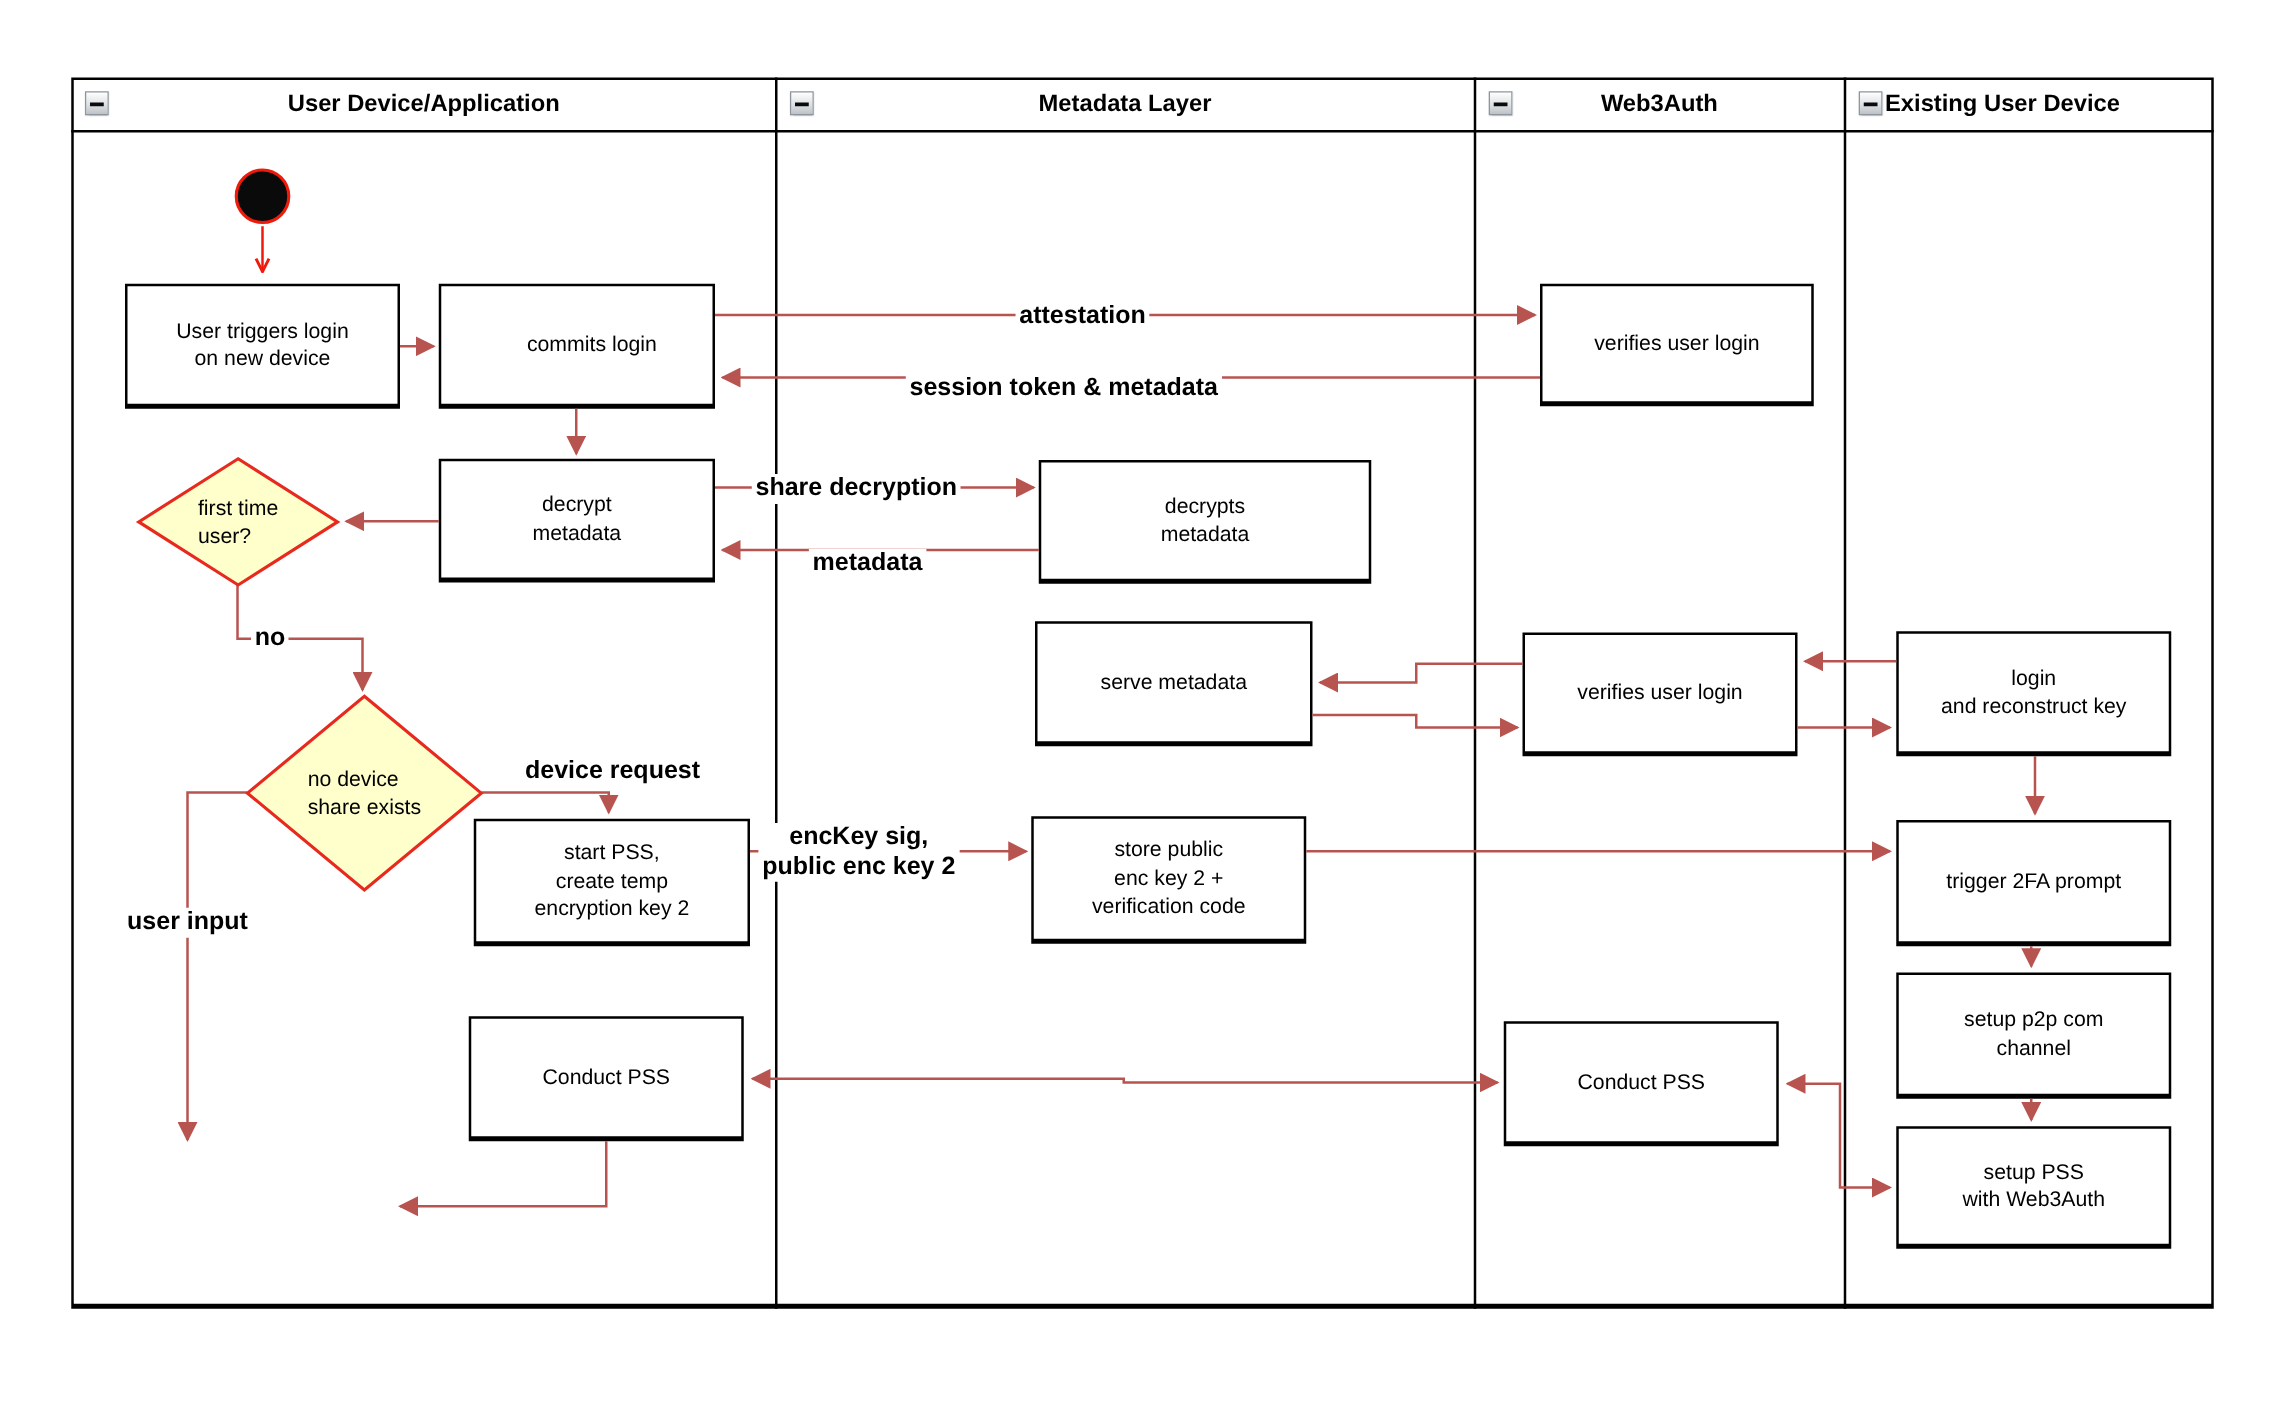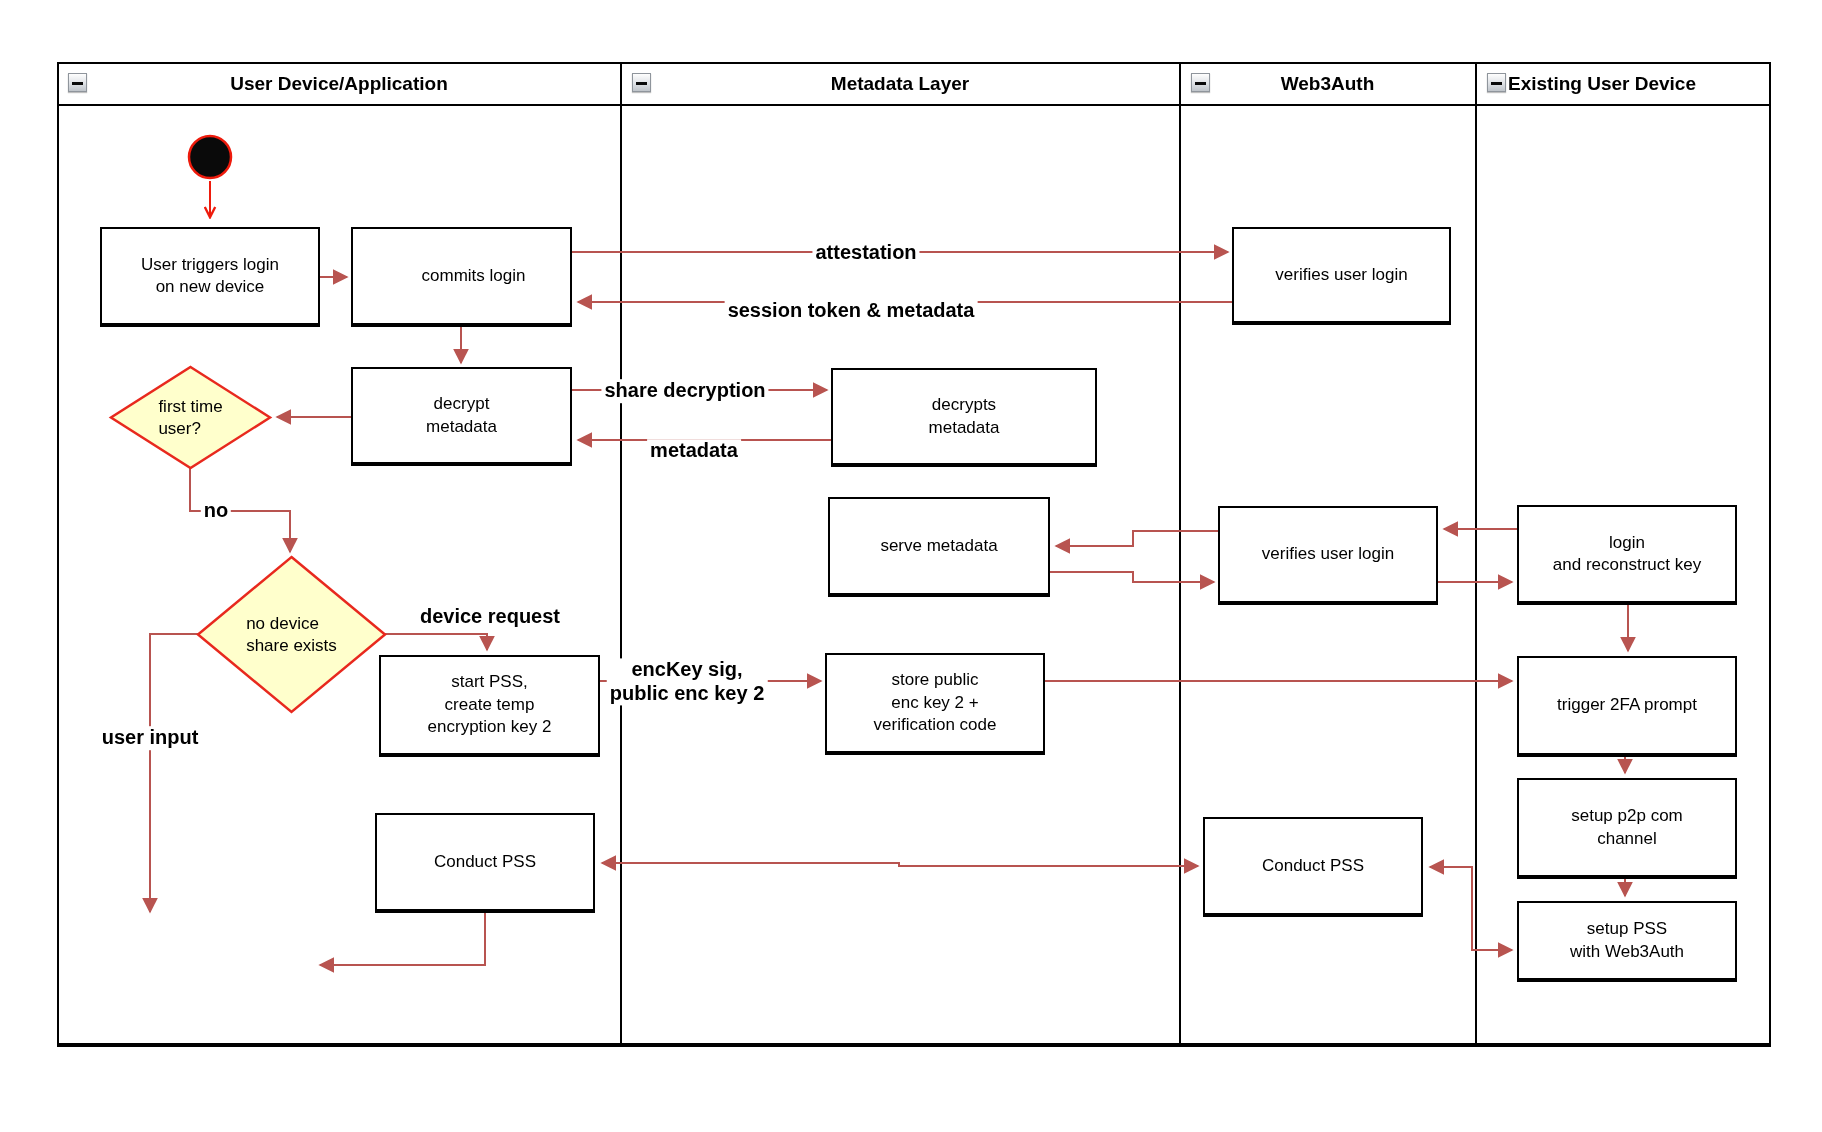--- a/index.html
+++ b/index.html
@@ -69,21 +69,21 @@
 create temp
 encryption key 2</div>
   <div class="node" style="left:825px;top:653px;width:220px;height:102px;">store public
 enc key 2 +
 verification code</div>
   <div class="node" style="left:1517px;top:656px;width:220px;height:101px;">trigger 2FA prompt</div>
   <div class="node" style="left:1517px;top:778px;width:220px;height:101px;">setup p2p com
 channel</div>
   <div class="node" style="left:375px;top:813px;width:220px;height:100px;">Conduct PSS</div>
   <div class="node" style="left:1203px;top:817px;width:220px;height:100px;">Conduct PSS</div>
-  <div class="node" style="left:1517px;top:901px;width:220px;height:81px;">setup PSS
+  <div class="node" style="left:1517px;top:901px;width:220px;height:98px;">setup PSS
 with Web3Auth</div>
 
   <svg class="overlay" width="1822" height="1132" viewBox="0 0 1822 1132">
     <defs>
       <marker id="ah" viewBox="0 0 10 10" refX="9" refY="5" markerWidth="8" markerHeight="8" orient="auto-start-reverse">
         <path d="M0 0 L10 5 L0 10 Z" fill="#B85450"></path>
       </marker>
       <marker id="ahr" viewBox="0 0 10 10" refX="8" refY="5" markerWidth="13" markerHeight="13" markerUnits="userSpaceOnUse" orient="auto">
         <path d="M1 1 L9 5 L1 9" fill="none" stroke-width="1.8" stroke="#EE1B0C"></path>
       </marker>

